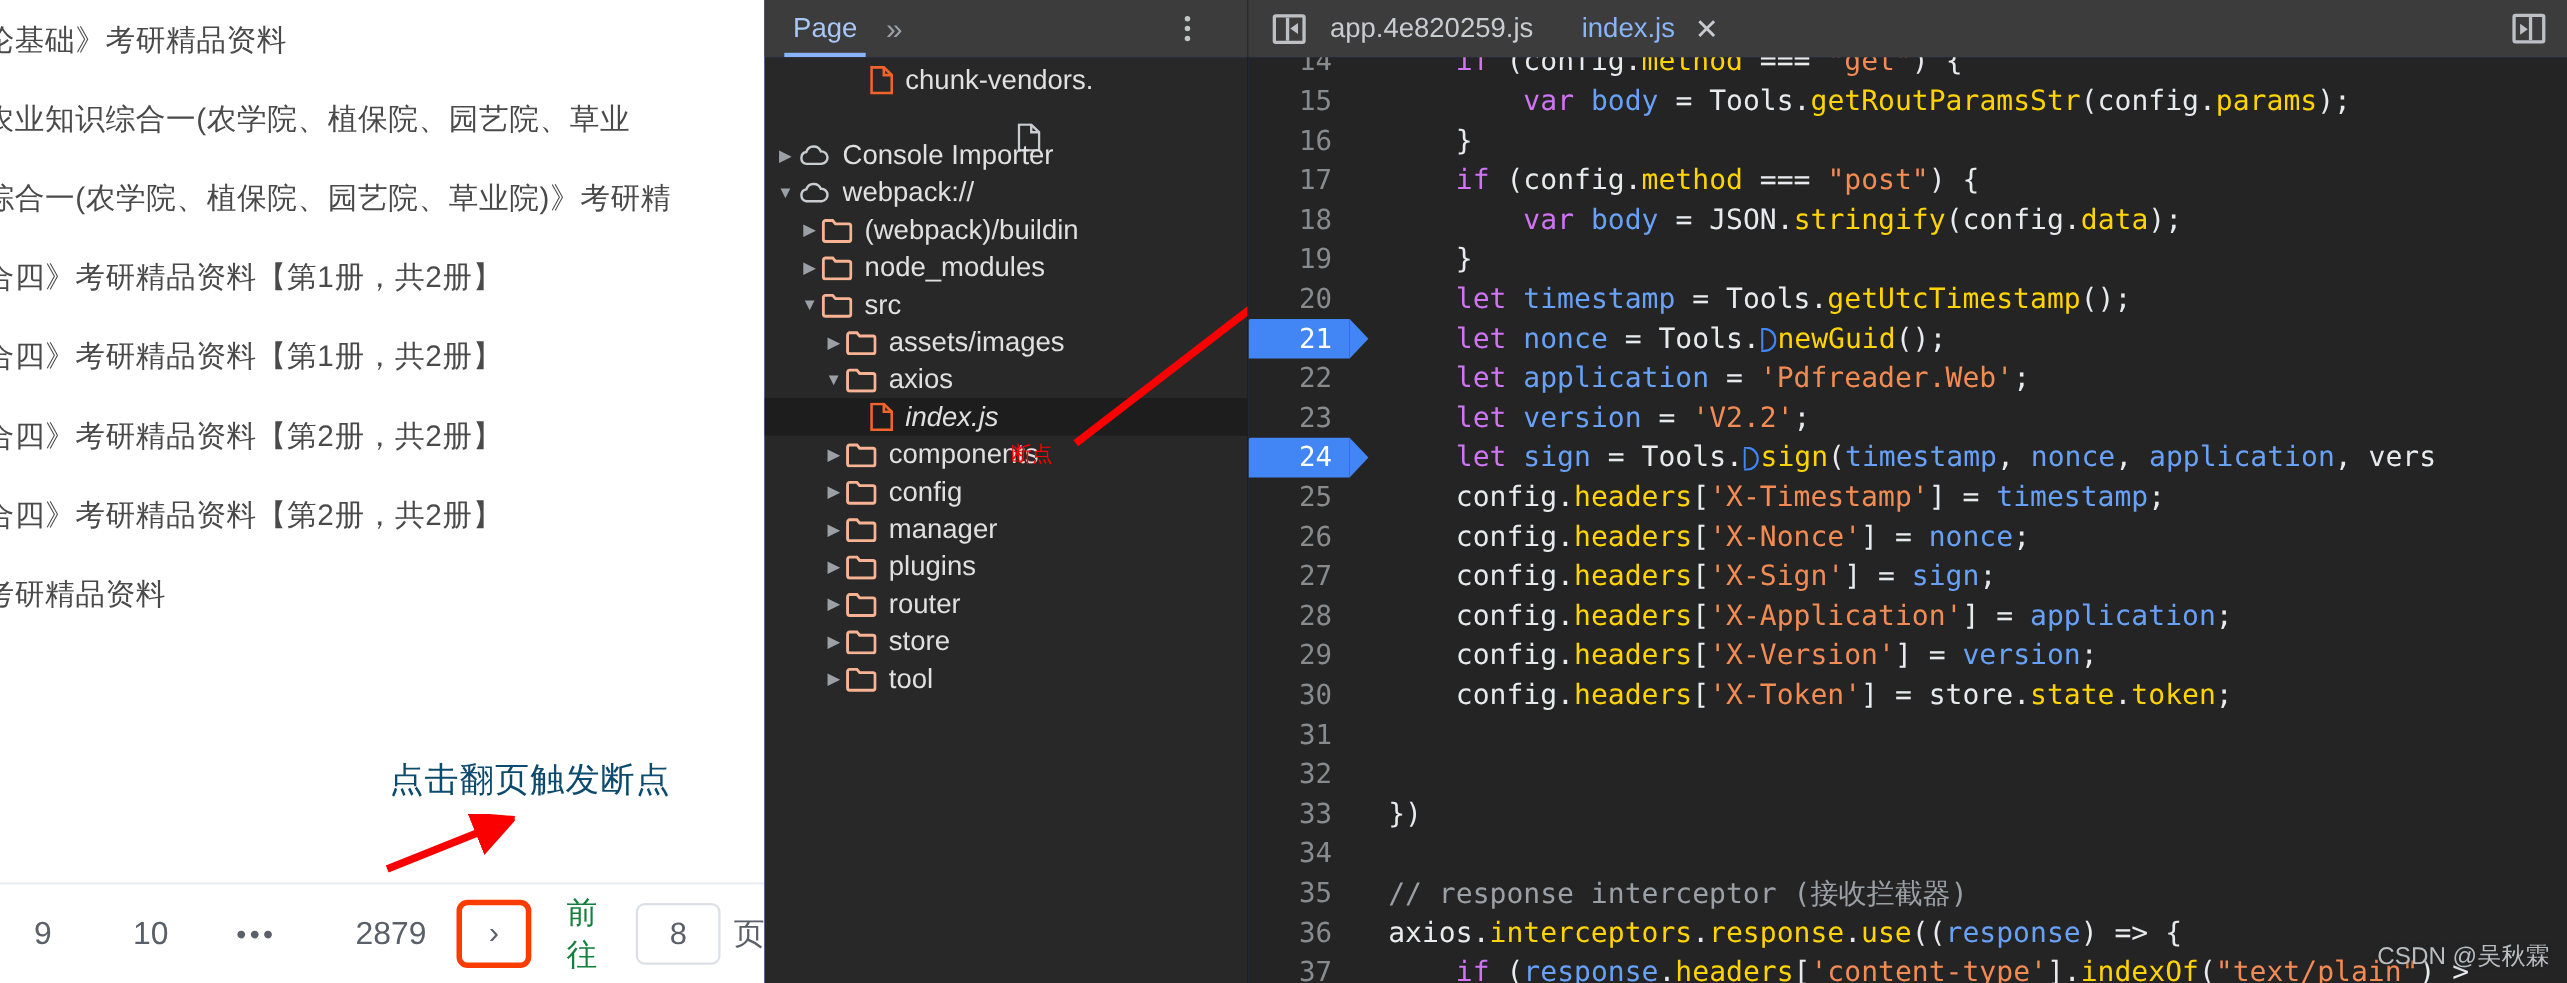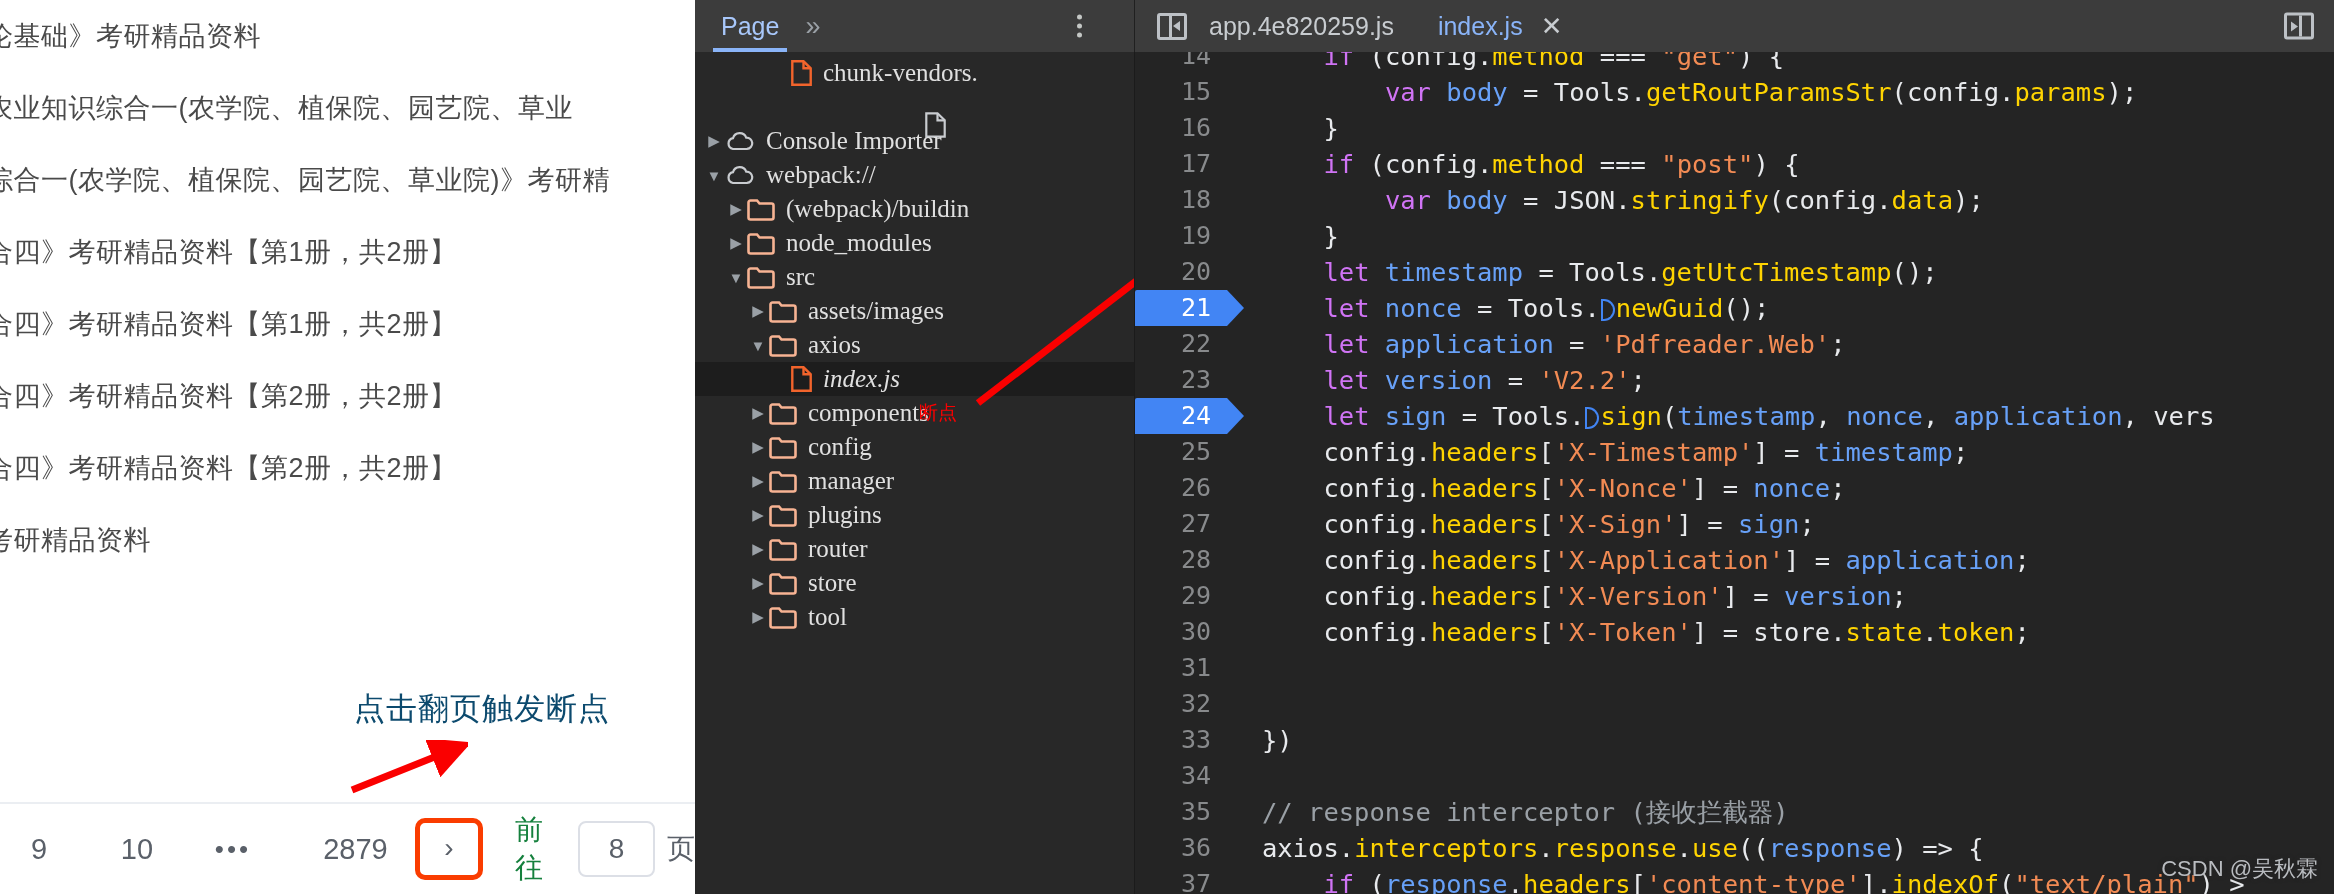--- a/index.html
+++ b/index.html
@@ -212,21 +212,21 @@
     cursor: pointer;
   }
   .tree-row.selected { background:#1d1d1d; }
   .tree-row .twisty {
     width: 22px; flex: 0 0 22px;
     display:flex; align-items:center; justify-content:center;
     color:#9aa0a6; font-size: 15px;
   }
   .tree-row .spacer { flex: 0 0 22px; }
   .ico { flex: 0 0 auto; margin-right: 11px; display:flex; align-items:center; }
-  .lbl { overflow: hidden; text-overflow: clip; font-family: Liberation Serif, serif; }
+  .lbl { overflow: hidden; text-overflow: clip; }
   .lbl.italic { font-style: italic; }
 
   
   #annot-tree {
     position: absolute;
     color:#fa0000; font-size: 19px; font-weight:500;
     font-family: "Liberation Sans", sans-serif;
     left: 224px; top: 348px;
     white-space: nowrap;
   }

